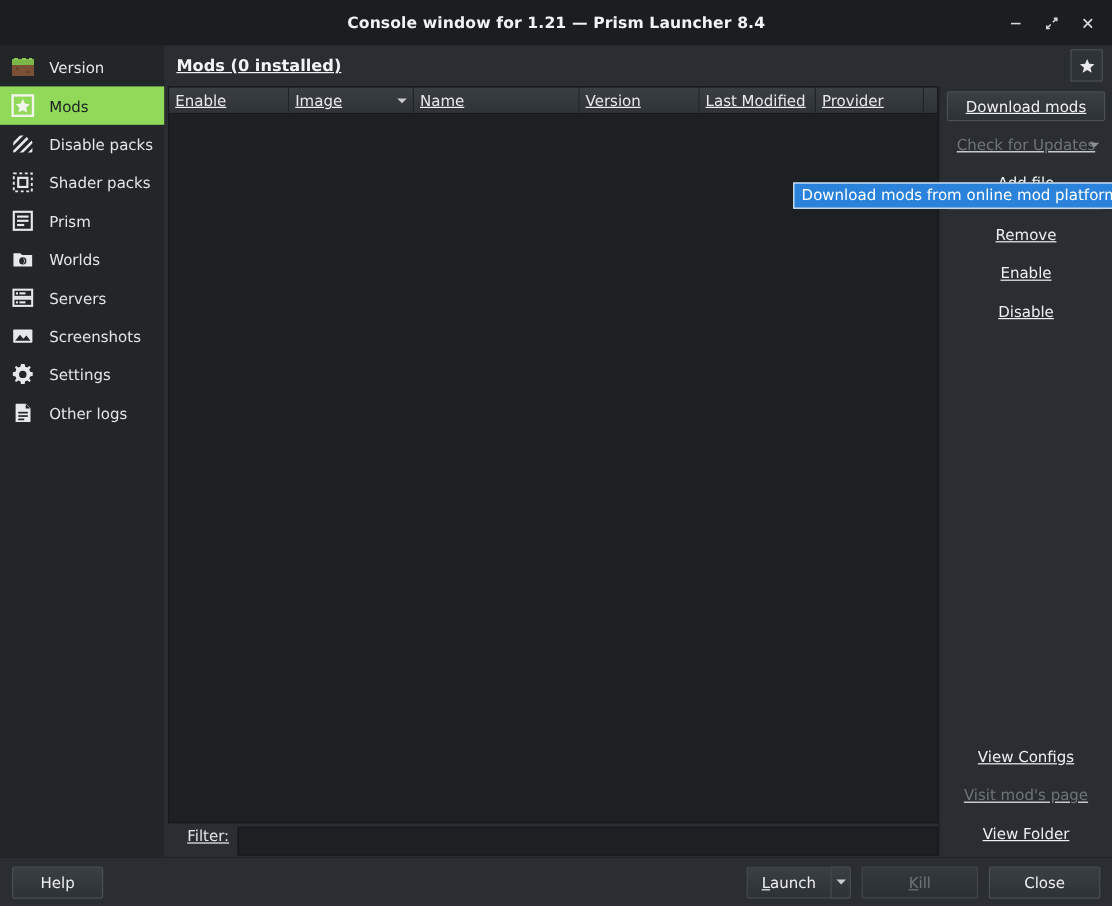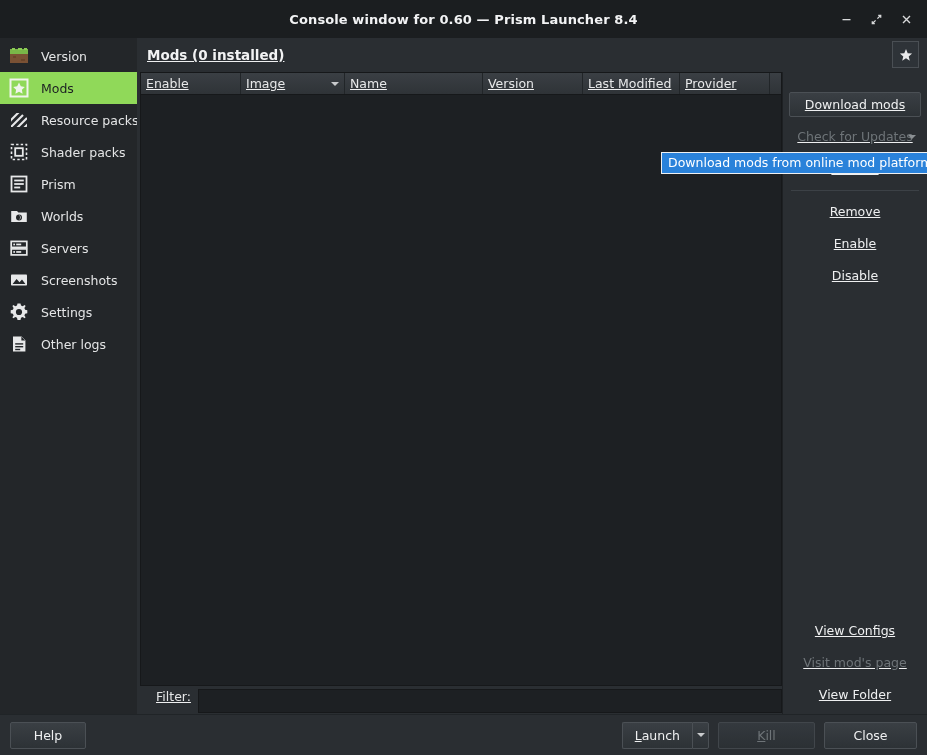--- a/index.html
+++ b/index.html
@@ -253,21 +253,20 @@
     border: 1px solid transparent;
     font-family: inherit;
     white-space: nowrap;
     position: relative;
     margin-bottom: 7px;
   }
   .act-btn.framed {
     background: linear-gradient(#3a3f44, #2d3236);
     border: 1px solid #4b5055;
     border-radius: 2px;
-    margin-top: 16px;
   }
   .act-btn.disabled {
     color: #6e7478;
     cursor: default;
   }
   .act-btn .menu-arrow {
     position: absolute;
     right: 4px;
     top: 50%;
     margin-top: -2px;
@@ -357,21 +356,21 @@
   .btn.kill { min-width: 97px; margin-right: 9px; }
   .btn.close-b { min-width: 93px; }
   .btn.help-b { min-width: 76px; }
 </style>
 </head>
 <body>
 
 <div id="app">
 
   <div class="titlebar">
-    <div class="titlebar-title">Console window for 0.60 — Prism Launcher 8.4</div>
+    <div class="titlebar-title">Console window for 1.21 — Prism Launcher 8.4</div>
     <div class="win-buttons">
       <button class="win-btn">
         <svg width="13" height="13" viewBox="0 0 13 13">
             <rect x="2.5" y="6" width="8" height="1.3" fill="#d8d9da"></rect>
           </svg>
       </button>
       <button class="win-btn">
         <svg width="13" height="13" viewBox="0 0 13 13" fill="none" stroke="#d8d9da" stroke-width="1.3">
           <path d="M8.2 2.3 H10.7 V4.8"></path>
           <path d="M4.8 10.7 H2.3 V8.2"></path>
@@ -425,21 +424,21 @@
                 </clipPath>
             </defs>
             <g clip-path="url(#cp-rp)" stroke="#e7e8e9" stroke-width="2.1">
               <path d="M-2 14 L10 2"></path>
                 <path d="M2 17 L14 5"></path>
                 <path d="M6 20 L18 8"></path>
                 <path d="M10 23 L22 11"></path>
             </g>
           </svg>
         </span>
-        <span class="side-label">Resource packs</span>
+        <span class="side-label">Disable packs</span>
       </div>
 
       <div class="side-item">
         <span class="side-ico">
           <svg width="20" height="20" viewBox="0 0 20 20">
             <rect x="2.5" y="2.5" width="15" height="15" fill="none" stroke="#e7e8e9" stroke-width="1.6" stroke-dasharray="2.4 2.2"></rect>
             <rect x="6.2" y="6.2" width="7.6" height="7.6" fill="none" stroke="#e7e8e9" stroke-width="1.8"></rect>
           </svg>
         </span>
         <span class="side-label">Shader packs</span>

